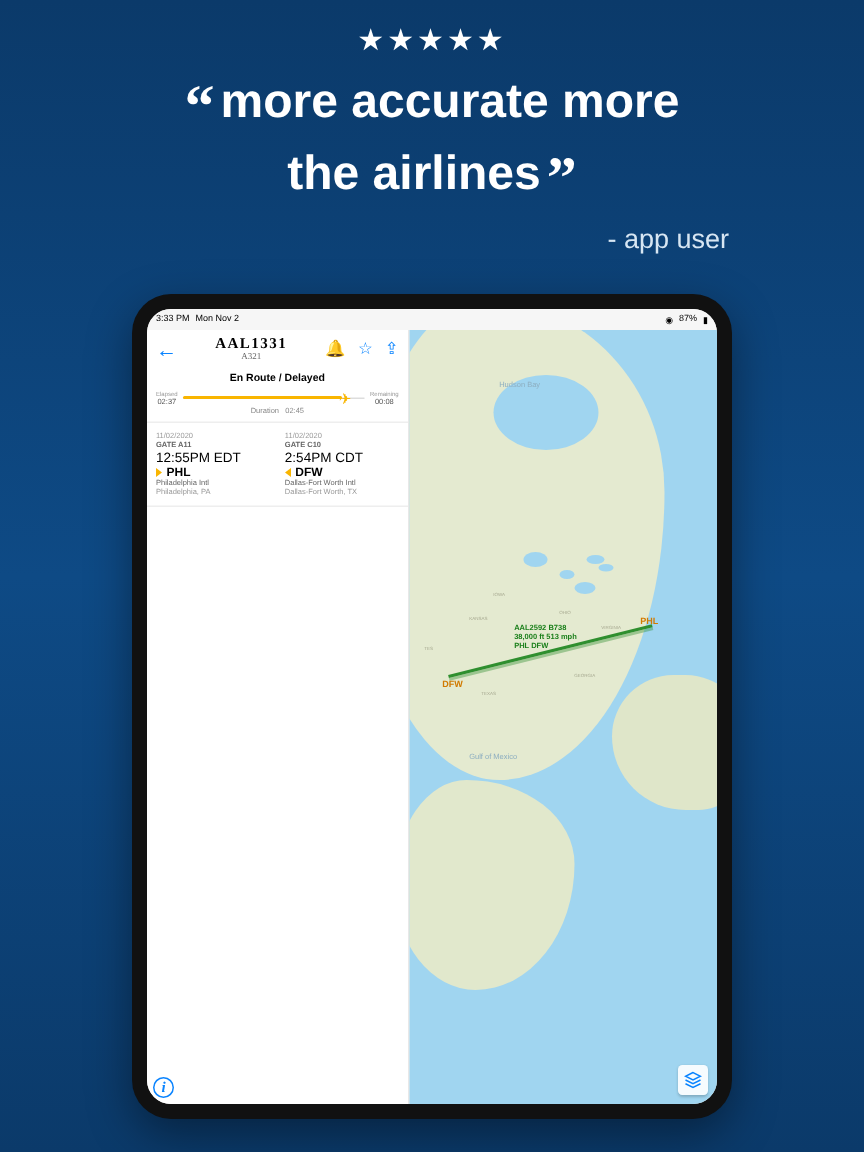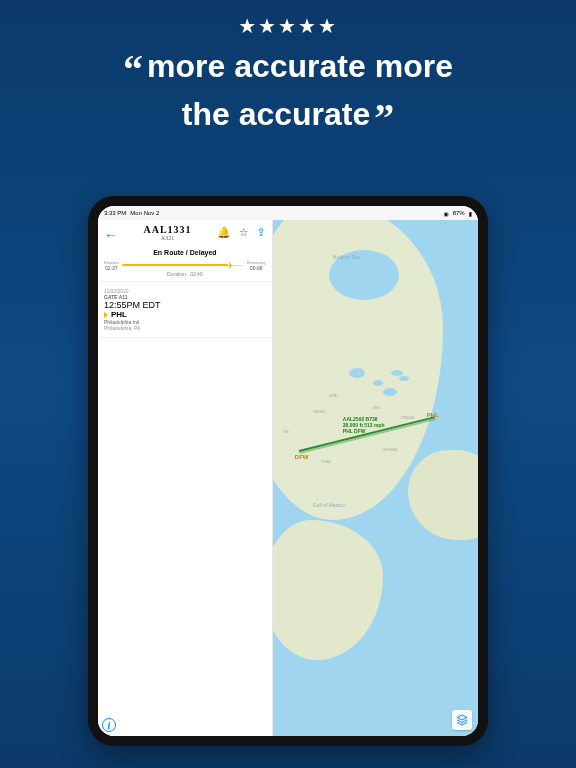--- a/index.html
+++ b/index.html
@@ -124,22 +124,23 @@
   box-shadow: 0 1px 2px rgba(0,0,0,.2);
 }
 </style>
 </head>
 <body>
 
 <div class="hero">
   <div class="stars">★★★★★</div>
   <div class="quote">
     <span class="openq">“</span><span>more accurate more</span><br>
-    <span>the accurate</span><span class="closeq">”</span>
+    <span>the airlines</span><span class="closeq">”</span>
   </div>
+  <div class="attrib">- app user</div>
 </div>
 
 <div class="device">
   <div class="screen">
 
     <div class="statusbar">
       <div class="sb-left">
         <span>3:33 PM</span>
         <span>Mon Nov 2</span>
       </div>
@@ -195,20 +196,31 @@
           <div class="side">
             <div class="date">11/02/2020</div>
             <div class="gate">GATE A11</div>
             <div class="time">12:55PM EDT</div>
             <div class="code">
               <span class="tri dep"></span>
               <span>PHL</span>
             </div>
             <div class="sub1">Philadelphia Intl</div>
             <div class="sub2">Philadelphia, PA</div>
+          </div>
+          <div class="side">
+            <div class="date">11/02/2020</div>
+            <div class="gate">GATE C10</div>
+            <div class="time">2:54PM CDT</div>
+            <div class="code">
+              <span class="tri arr"></span>
+              <span>DFW</span>
+            </div>
+            <div class="sub1">Dallas-Fort Worth Intl</div>
+            <div class="sub2">Dallas-Fort Worth, TX</div>
           </div>
         </div>
 
         <hr class="divider">
 
         <div class="info-icon">i</div>
       </div>
 
       <div class="map">
         <div class="land a"></div>

